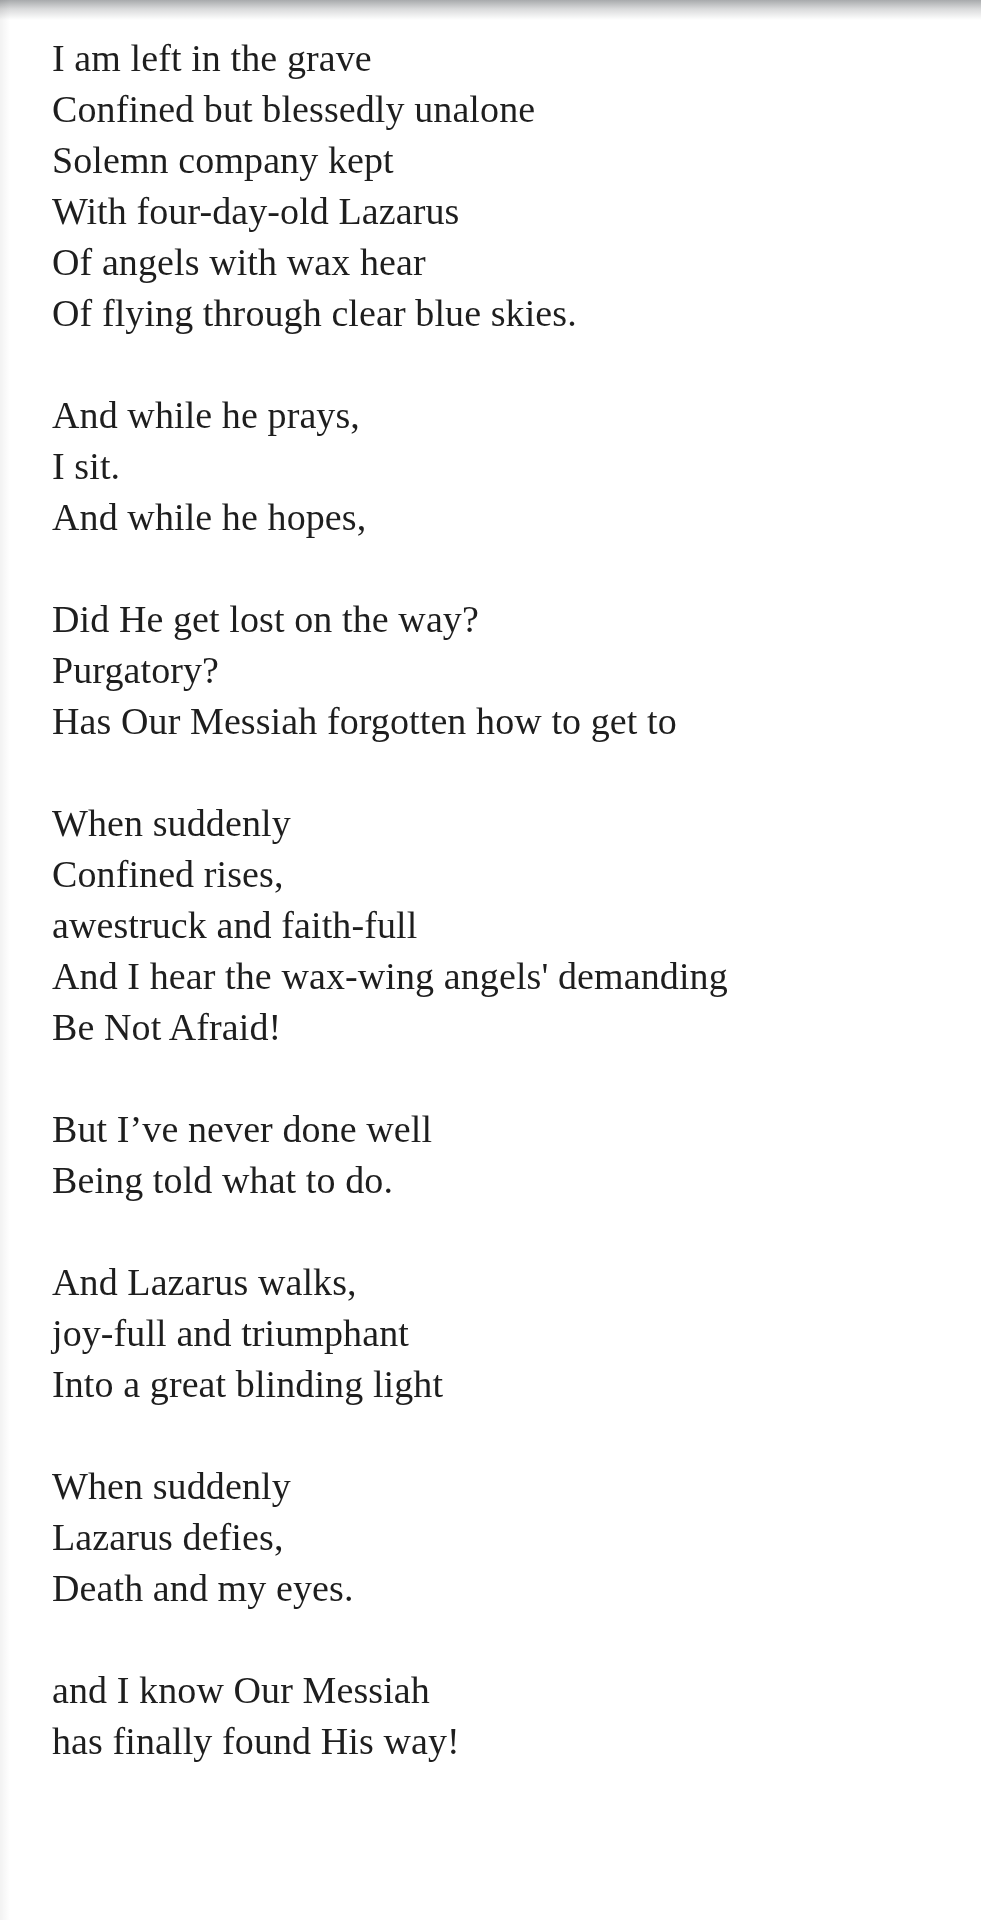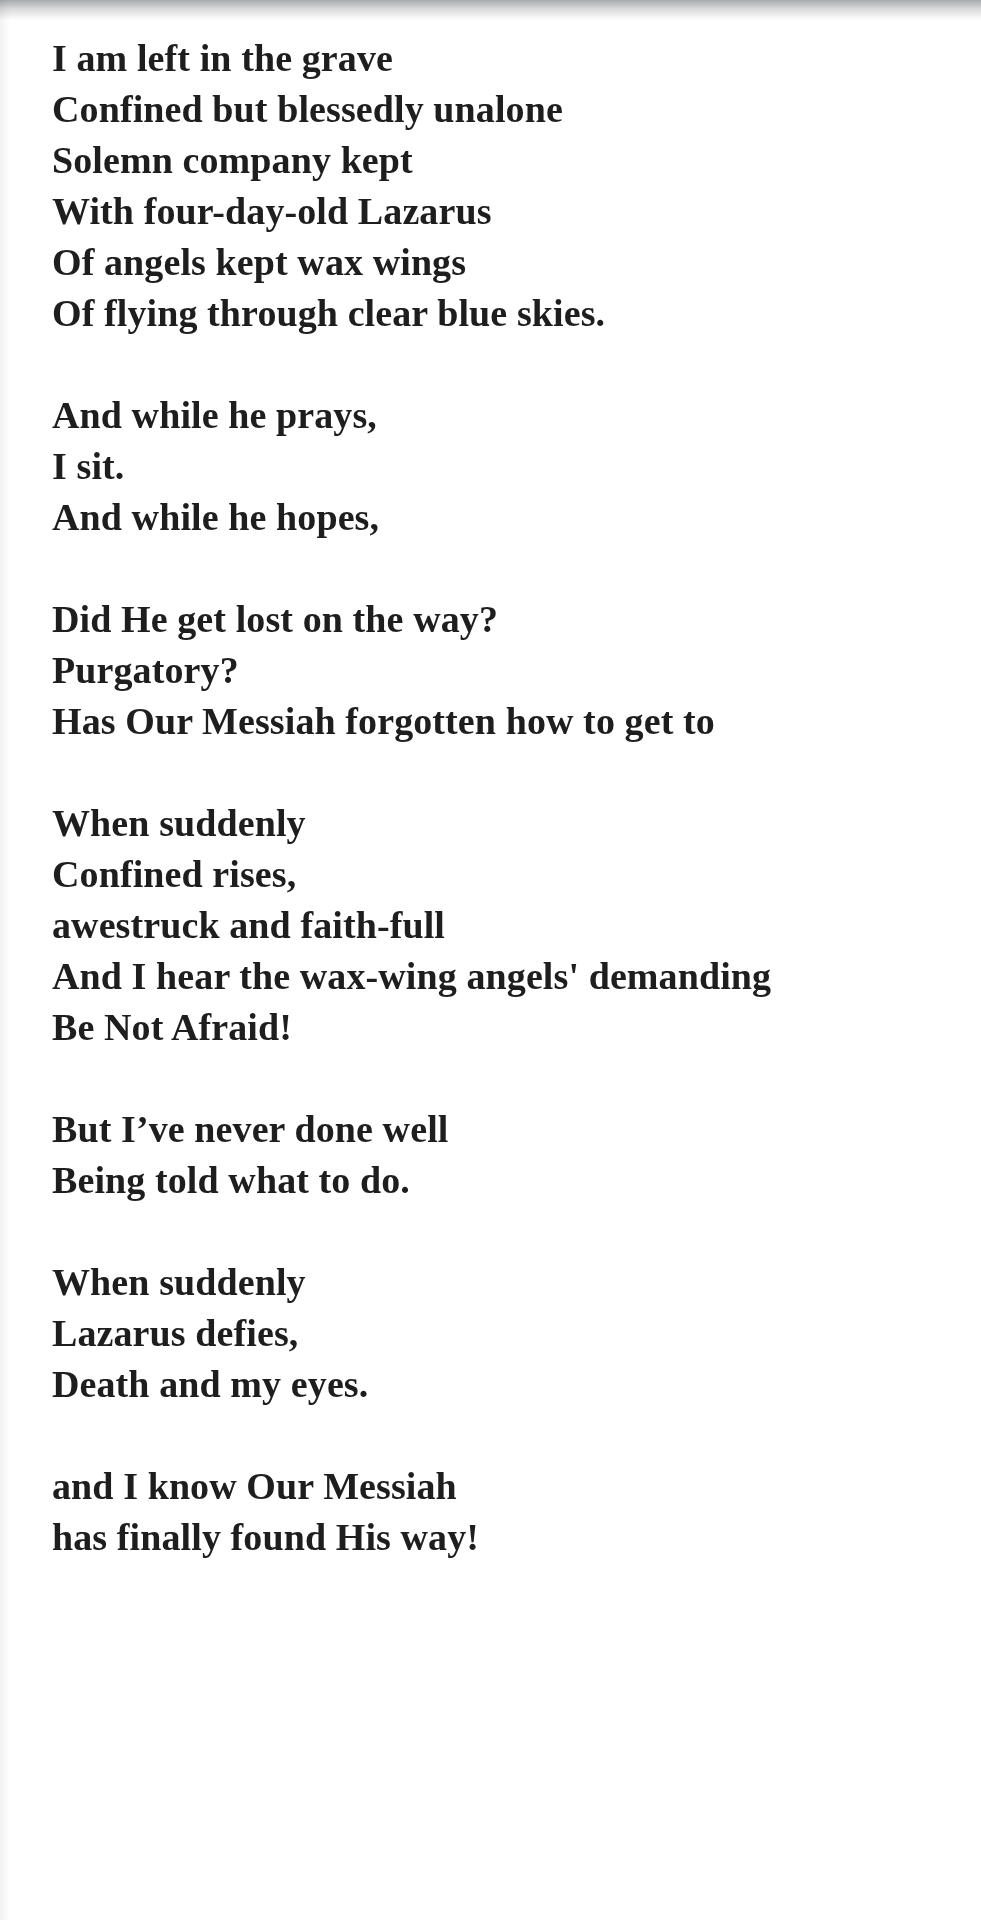--- a/index.html
+++ b/index.html
@@ -37,36 +37,35 @@
     letter-spacing: 0.1px;
   }
   .stanza {
     margin: 0 0 51px 0;
   }
   .stanza:last-child {
     margin-bottom: 0;
   }
   .poem-line {
     white-space: pre;
-    font-weight: bold;
   }
 </style>
 </head>
 <body>
 
 <div class="page">
   <div class="top-shade"></div>
   <div class="left-shade"></div>
   <main class="poem" id="poem-root">
       <div class="stanza">
         <div class="poem-line">I am left in the grave</div>
         <div class="poem-line">Confined but blessedly unalone</div>
         <div class="poem-line">Solemn company kept</div>
         <div class="poem-line">With four-day-old Lazarus</div>
-        <div class="poem-line">Of angels kept wax wings</div>
+        <div class="poem-line">Of angels with wax hear</div>
         <div class="poem-line">Of flying through clear blue skies.</div>
       </div>
       <div class="stanza">
         <div class="poem-line">And while he prays,</div>
         <div class="poem-line">I sit.</div>
         <div class="poem-line">And while he hopes,</div>
       </div>
       <div class="stanza">
         <div class="poem-line">Did He get lost on the way?</div>
         <div class="poem-line">Purgatory?</div>
@@ -77,20 +76,25 @@
         <div class="poem-line">Confined rises,</div>
         <div class="poem-line">awestruck and faith-full</div>
         <div class="poem-line">And I hear the wax-wing angels' demanding</div>
         <div class="poem-line">Be Not Afraid!</div>
       </div>
       <div class="stanza">
         <div class="poem-line">But I’ve never done well</div>
         <div class="poem-line">Being told what to do.</div>
       </div>
       <div class="stanza">
+        <div class="poem-line">And Lazarus walks,</div>
+        <div class="poem-line">joy-full and triumphant</div>
+        <div class="poem-line">Into a great blinding light</div>
+      </div>
+      <div class="stanza">
         <div class="poem-line">When suddenly</div>
         <div class="poem-line">Lazarus defies,</div>
         <div class="poem-line">Death and my eyes.</div>
       </div>
       <div class="stanza">
         <div class="poem-line">and I know Our Messiah</div>
         <div class="poem-line">has finally found His way!</div>
       </div>
     </main>
 </div>

